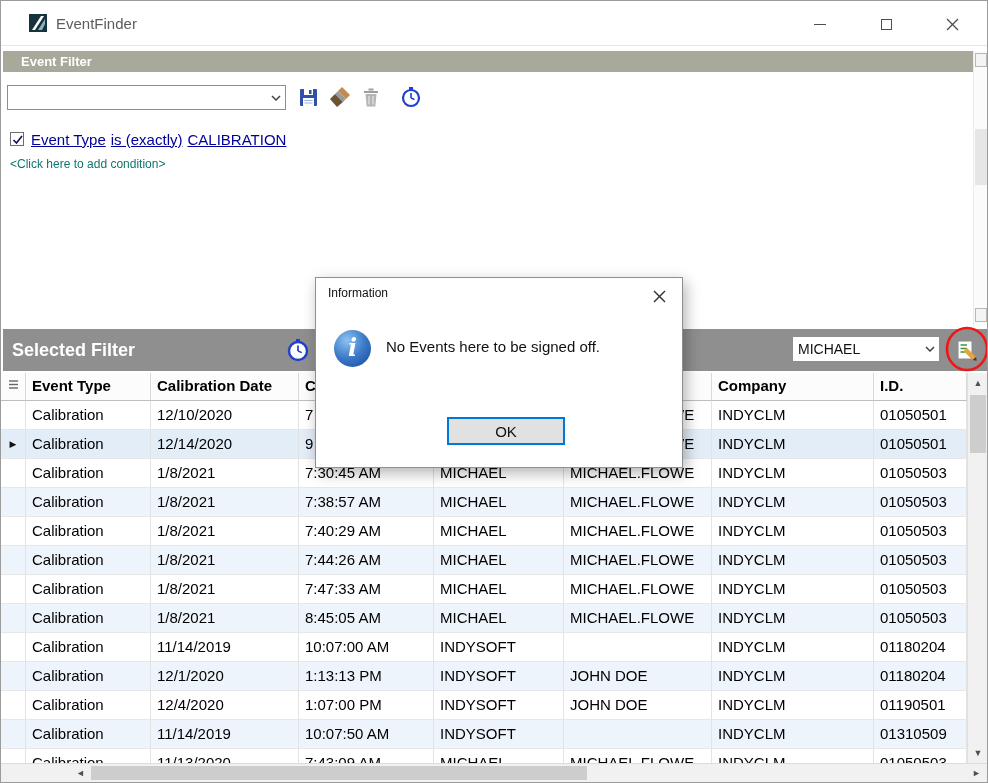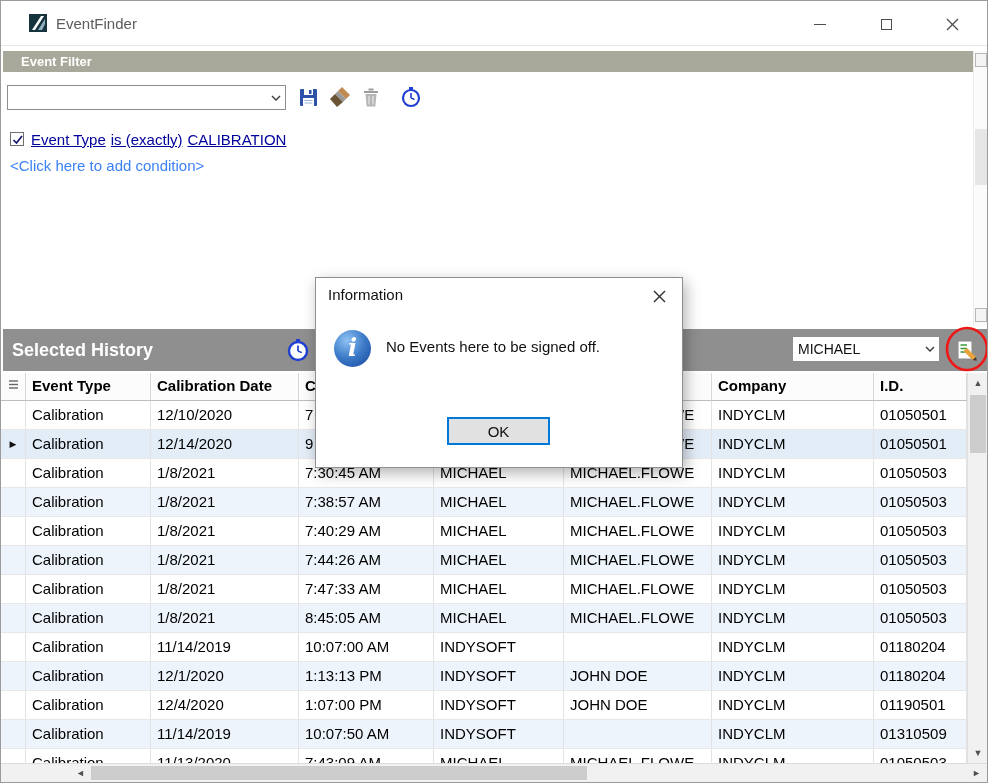--- a/index.html
+++ b/index.html
@@ -23,21 +23,21 @@
   .combo{background:#fff;border:1px solid #8e8e8e;position:absolute;display:flex;align-items:center;}
   .combo .ctext{flex:1;padding-left:5px;font-size:14px;color:#111;white-space:nowrap;overflow:hidden;}
   .combo .carrow{width:18px;display:flex;align-items:center;justify-content:center;}
   .preset-combo{left:4px;top:13px;width:279px;height:25px;}
   .tbtn{position:absolute;top:13px;width:24px;height:24px;display:flex;align-items:center;justify-content:center;}
   .tbtn.save{left:293px;} .tbtn.brush{left:325px;} .tbtn.trash{left:356px;} .tbtn.watch{left:396px;}
   .cond-row{position:absolute;left:7px;top:56px;height:22px;display:flex;align-items:center;}
   .checkbox{width:14px;height:14px;border:1px solid #6e6e6e;background:#fff;display:inline-flex;
             align-items:center;justify-content:center;margin-right:7px;}
   .flink{font-size:15px;color:#00009b;text-decoration:underline;margin-right:5px;white-space:pre;}
-  .hint{position:absolute;left:7px;top:85px;font-size:15px;color:#3b82f6;}
+  .hint{position:absolute;left:7px;top:85px;font-size:12px;color:#0f766e;}
 
   
   .fscroll{position:absolute;top:50px;left:972px;width:14px;height:276px;background:#fbfbfb;border-left:1px solid #ececec;}
   .fsbtn{position:absolute;left:1px;width:12px;height:14px;border:1px solid #b7b7b7;background:#f4f4f4;}
   .fsbtn.top{top:2px;} .fsbtn.bottom{top:257px;}
   .fsthumb{position:absolute;left:1px;top:78px;width:12px;height:56px;background:#e6e6e6;}
 
   
   .history-bar{position:absolute;top:328px;left:2px;width:984px;height:42px;background:#8f8f8f;}
   .history-title{position:absolute;left:9px;top:0;line-height:42px;color:#fff;font-size:18px;font-weight:bold;}
@@ -68,28 +68,28 @@
   .vs-down{position:absolute;bottom:0;left:0;width:20px;height:20px;display:flex;align-items:center;justify-content:center;font-size:9px;color:#505050;}
   .vs-thumb{position:absolute;top:22px;left:2px;width:16px;height:58px;background:#cdcdcd;}
   .hscroll{position:absolute;top:762px;left:0;width:986px;height:19px;background:#f1f1f1;border-top:1px solid #dcdcdc;}
   .hs-left{position:absolute;left:70px;top:0;width:19px;height:18px;display:flex;align-items:center;justify-content:center;font-size:9px;color:#505050;}
   .hs-right{position:absolute;right:1px;top:0;width:19px;height:18px;display:flex;align-items:center;justify-content:center;font-size:9px;color:#505050;}
   .hs-thumb{position:absolute;left:90px;top:2px;width:496px;height:14px;background:#cdcdcd;}
 
   
   .dialog{position:absolute;left:314px;top:276px;width:368px;height:191px;background:#fff;border:1px solid #8f8f8f;
           box-shadow:3px 5px 14px rgba(0,0,0,0.30);z-index:50;}
-  .dlg-title{position:absolute;left:12px;top:8px;font-size:15px;color:#111;}
+  .dlg-title{position:absolute;left:12px;top:8px;font-size:12px;color:#111;}
   .dlg-close{position:absolute;right:12px;top:7px;width:22px;height:22px;display:flex;align-items:center;justify-content:center;}
   .dlg-icon{position:absolute;left:18px;top:52px;width:37px;height:37px;border-radius:50%;
             background:radial-gradient(circle at 35% 28%, #8fc2f2 0%, #3d7cc9 48%, #16459c 100%);
             color:#fff;font-family:"DejaVu Serif",serif;font-style:italic;font-weight:bold;font-size:24px;
             text-align:center;line-height:36px;}
   .dlg-msg{position:absolute;left:70px;top:60px;font-size:15px;color:#111;}
-  .dlg-ok{position:absolute;left:131px;top:139px;width:103px;height:28px;background:#e1e1e1;
+  .dlg-ok{position:absolute;left:131px;top:139px;width:118px;height:28px;background:#e1e1e1;
           border:2px solid #0078d7;font-size:15px;color:#111;display:flex;align-items:center;justify-content:center;}
 </style>
 </head>
 <body>
 
 <div class="window">
 
   <div class="titlebar">
     <span class="logo">
       <svg width="18" height="18">
@@ -176,21 +176,21 @@
     <div class="hint">&lt;Click here to add condition&gt;</div>
   </div>
 
   <div class="fscroll">
     <div class="fsbtn top"></div>
     <div class="fsthumb"></div>
     <div class="fsbtn bottom"></div>
   </div>
 
   <div class="history-bar">
-    <span class="history-title">Selected History</span>
+    <span class="history-title">Selected Filter</span>
     <span class="hb-watch">
       <svg width="24" height="24">
         <rect x="10" y="1" width="4" height="3" fill="#1f3fd0"></rect>
         <circle cx="12" cy="13" r="9" fill="#fff" stroke="#1f3fd0" stroke-width="2.4"></circle>
         <line x1="12" y1="13" x2="12" y2="7.5" stroke="#1f3fd0" stroke-width="1.7"></line>
         <line x1="12" y1="13" x2="15.8" y2="14.6" stroke="#1f3fd0" stroke-width="1.5"></line>
       </svg>
     </span>
     <div class="combo user-combo">
       <span class="ctext">MICHAEL</span>

